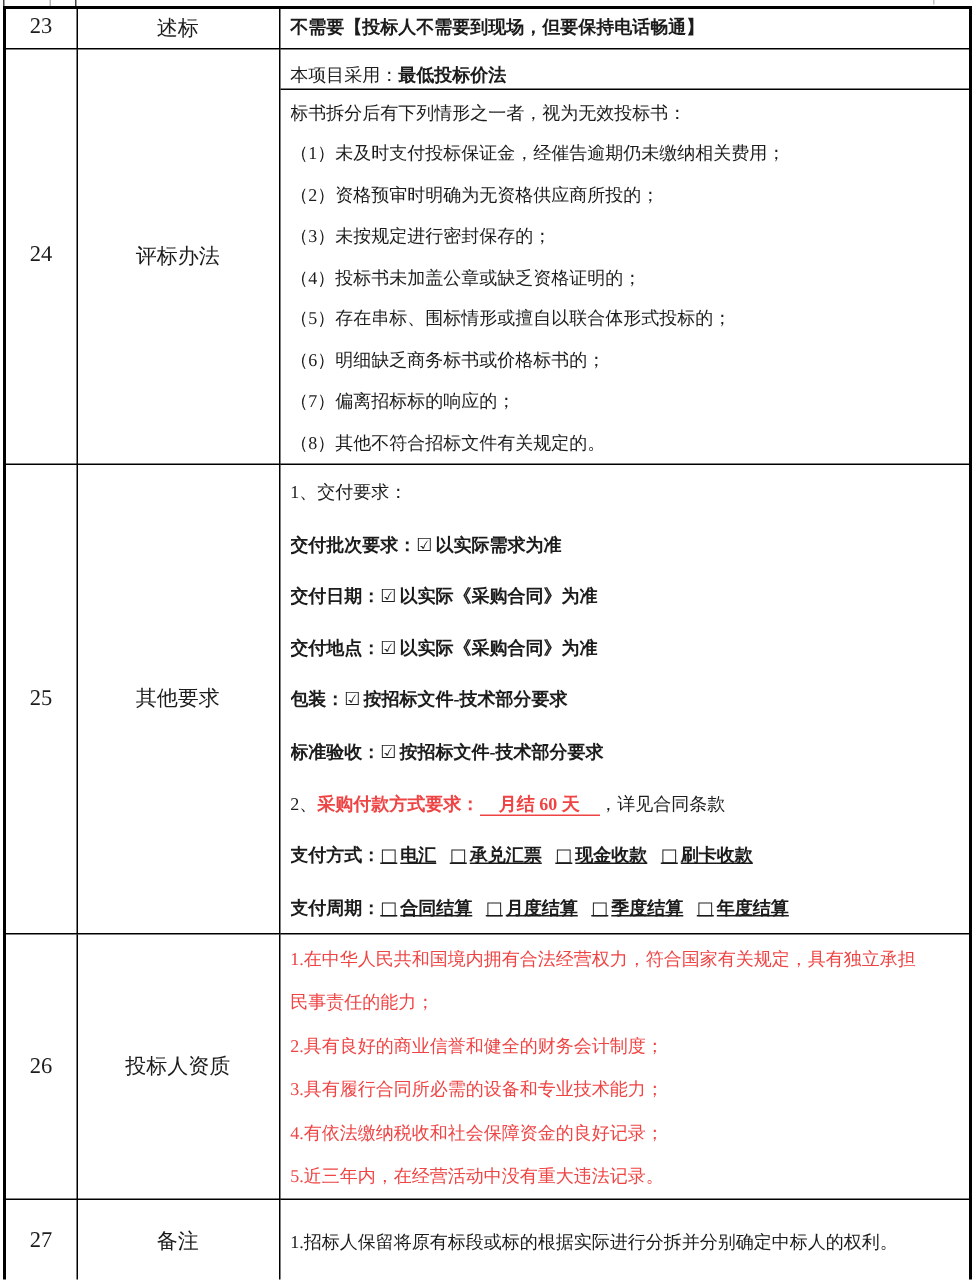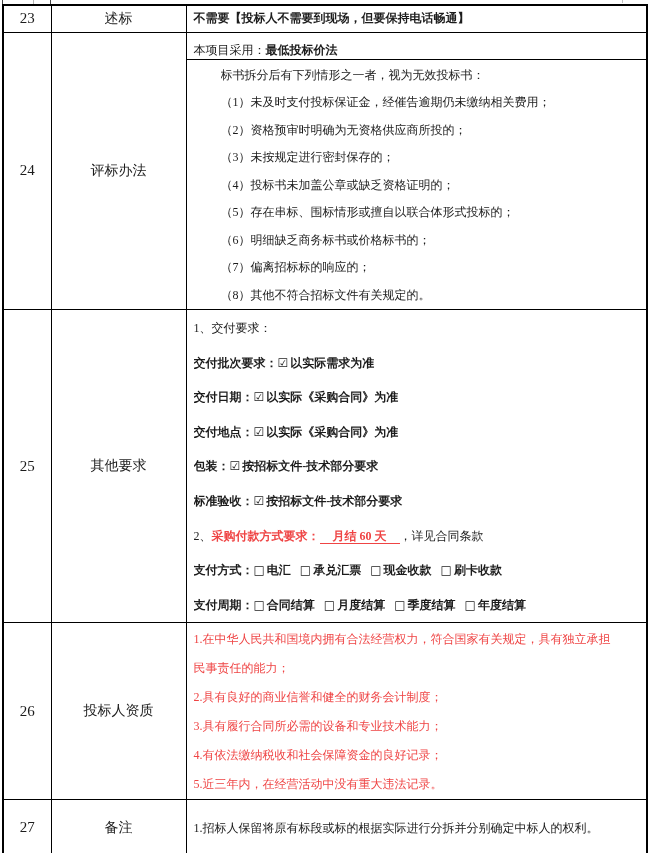--- a/index.html
+++ b/index.html
@@ -21,26 +21,26 @@
   td.c1{text-align:center;font-size:15px;}
   td.c2{text-align:center;font-family:"DejaVu Sans","Liberation Sans",sans-serif;font-size:14px;}
   td.c3{padding:0 8px 0 7px;}
   td.p0{padding:0;}
 
   .b{font-weight:bold;}
   .red{color:#ef4444;}
   .u{border-bottom:1px solid currentColor;padding:0 13px;font-family:Liberation Serif, serif;}
 
   .cb{font-family:"DejaVu Sans","Liberation Sans",sans-serif;margin-right:2px;}
-  .opt{margin-right:9px;white-space:nowrap;}
+  .opt{margin-right:9px;white-space:nowrap;text-decoration:underline;}
 
   .method-row{height:26px;display:flex;align-items:flex-end;
               border-bottom:1px solid #000;padding:0 7px;}
   .r24-body{padding:2px 8px 0 7px;}
-  .r24-body .ln{line-height:27.5px;height:27.5px;white-space:nowrap;overflow:hidden;margin-left:27px;}
+  .r24-body .ln{line-height:27.5px;height:27.5px;white-space:nowrap;overflow:hidden;}
   .r25-body{padding:1px 8px 0 7px;}
   .r25-body .ln{line-height:34.6px;height:34.6px;white-space:nowrap;overflow:hidden;}
   .r26-body{padding:2px 24px 0 7px;}
   .r26-body .ln{line-height:28.9px;}
   .r27-body{padding:1px 8px 0 7px;line-height:28.4px;}
 </style>
 </head>
 <body>
 
 <div class="page">

